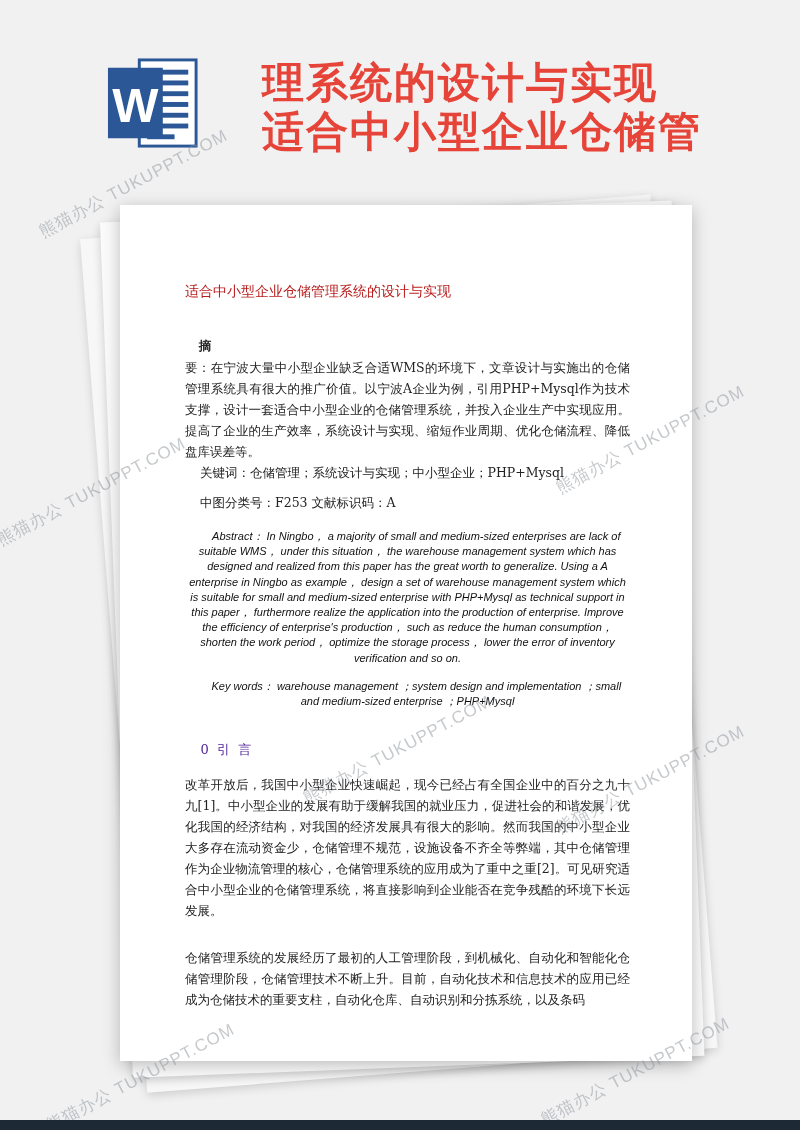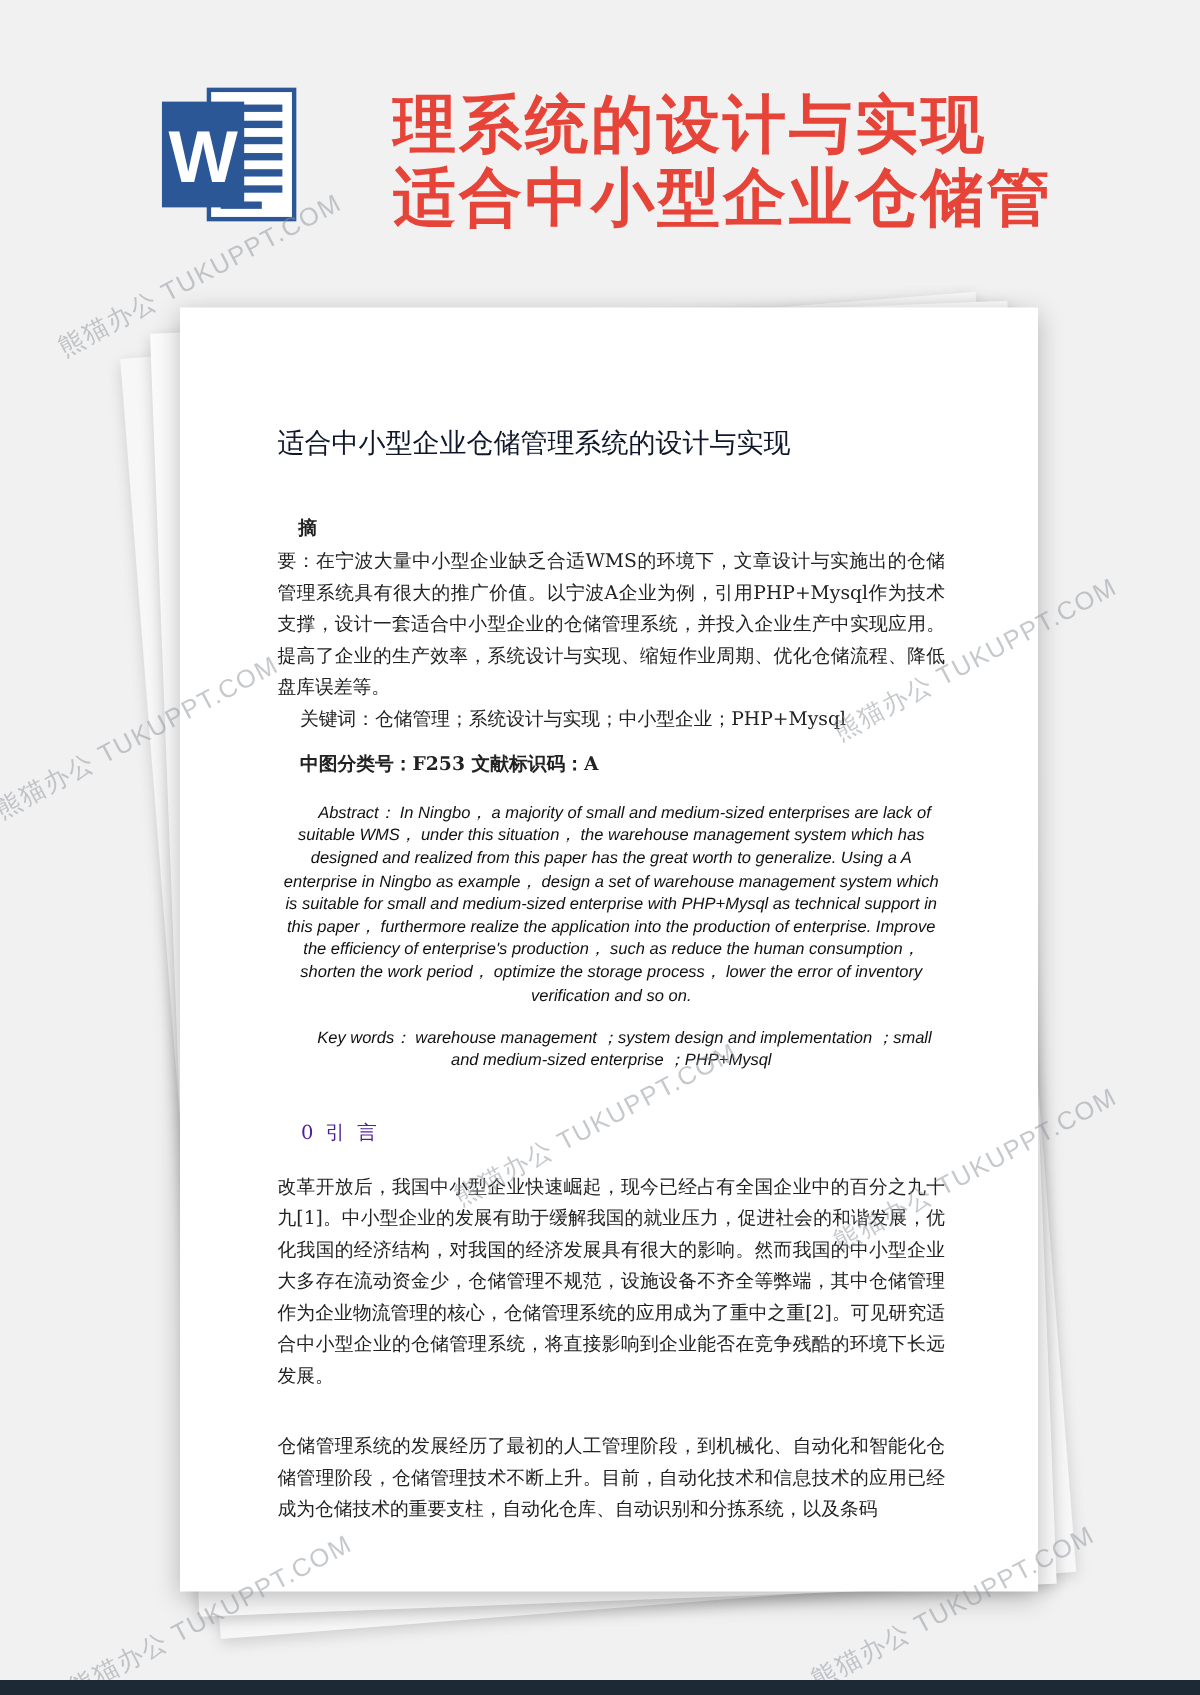--- a/index.html
+++ b/index.html
@@ -25,31 +25,31 @@
     position:absolute; left:120px; top:205px; width:572px; height:856px;
     background:#ffffff;
   }
   .page.back2 { transform:rotate(-4.5deg) translate(-8px,10px); background:#f7f7f8; box-shadow:0 3px 10px rgba(0,0,0,.15); }
   .page.back1 { transform:rotate(-2.2deg) translate(-4px,6px); background:#fbfbfc; box-shadow:0 3px 10px rgba(0,0,0,.18); }
   .page.front { box-shadow:0 4px 16px rgba(0,0,0,.25); padding:78px 62px 0 65px; box-sizing:border-box; }
 
   
   .doc-title {
     font-family:"DejaVu Serif","Liberation Serif",serif;
-    font-size:18px; font-weight:400; color:#0f172a;
+    font-size:14px; font-weight:400; color:#b91c1c;
     margin:0 0 34px 0;
   }
   .cn {
     font-family:"DejaVu Serif","Liberation Serif",serif;
     font-size:12.5px; line-height:21px; color:#222;
     text-align:justify; margin:0;
   }
   .zhai { font-weight:bold; text-indent:1.1em; margin-bottom:1px; }
   .kw   { text-indent:1.2em; }
-  .clc  { text-indent:1.2em; margin-top:9px;font-weight:bold; }
+  .clc  { text-indent:1.2em; margin-top:9px; }
   .en {
     font-family:"Liberation Sans","DejaVu Sans",sans-serif;
     font-size:11px; line-height:15.2px; color:#111;
     margin:16px 0 0 0; text-indent:1.6em; text-align:center;font-style:italic;
   }
   .kwen { margin-top:13px; }
   .section {
     font-family:"DejaVu Serif","Liberation Serif",serif;
     font-size:13px; color:#4c1d95; letter-spacing:2px;
     margin-top:30px; text-indent:1.2em;

